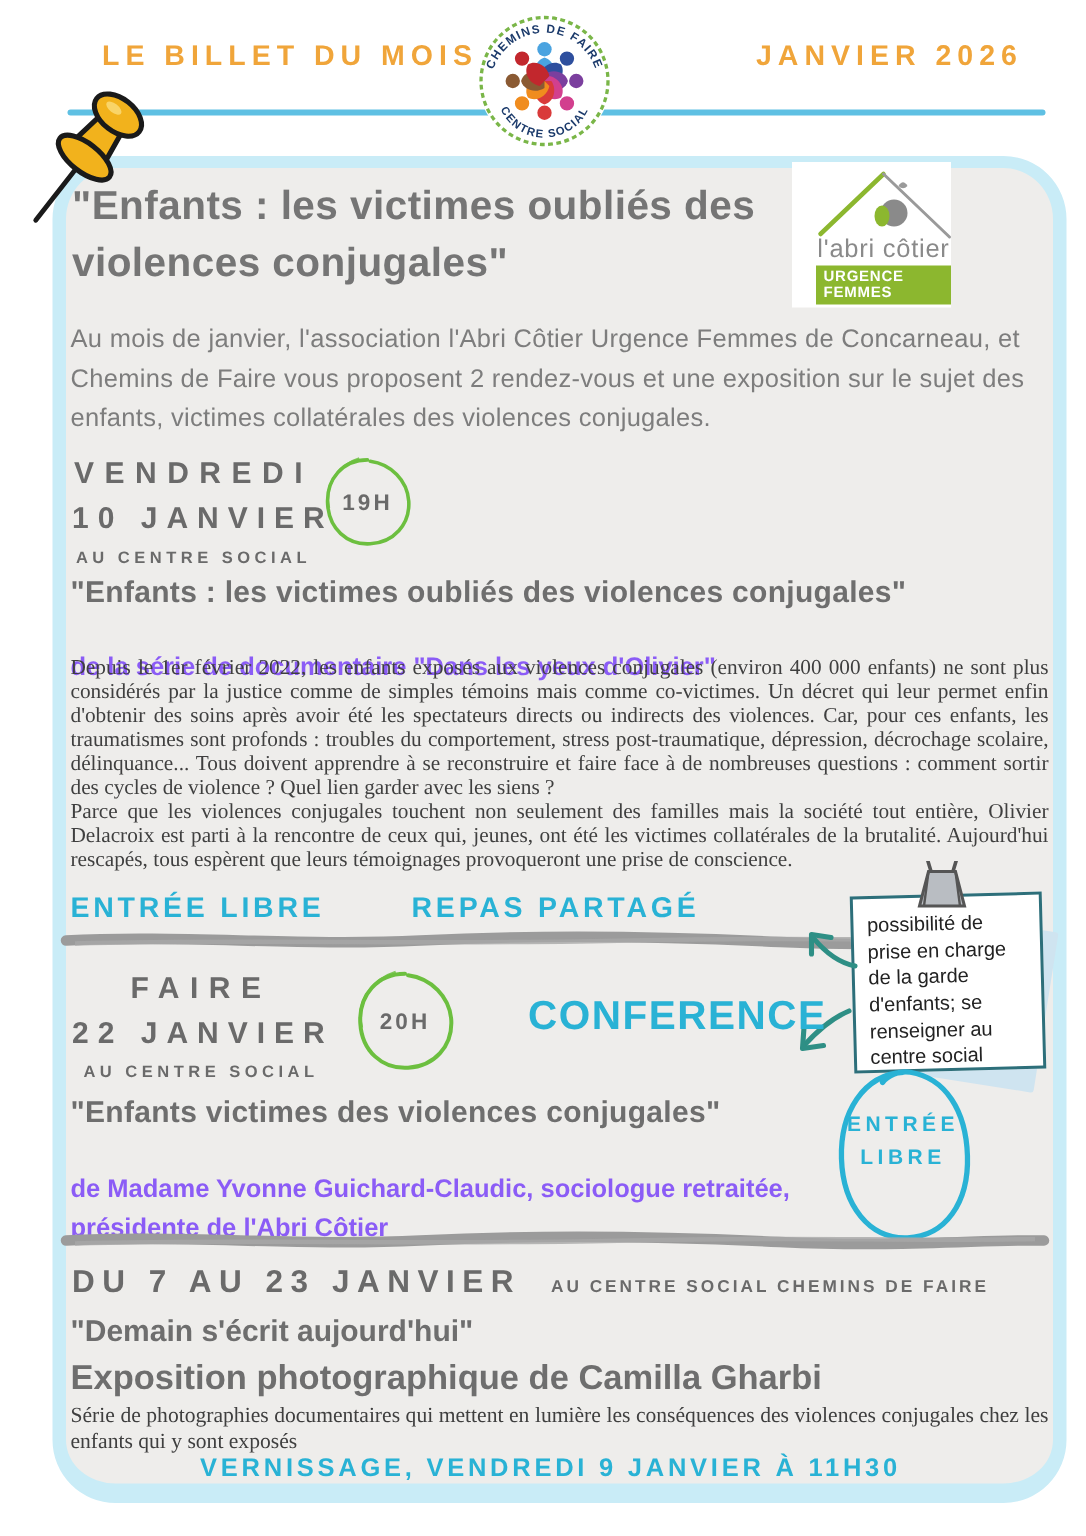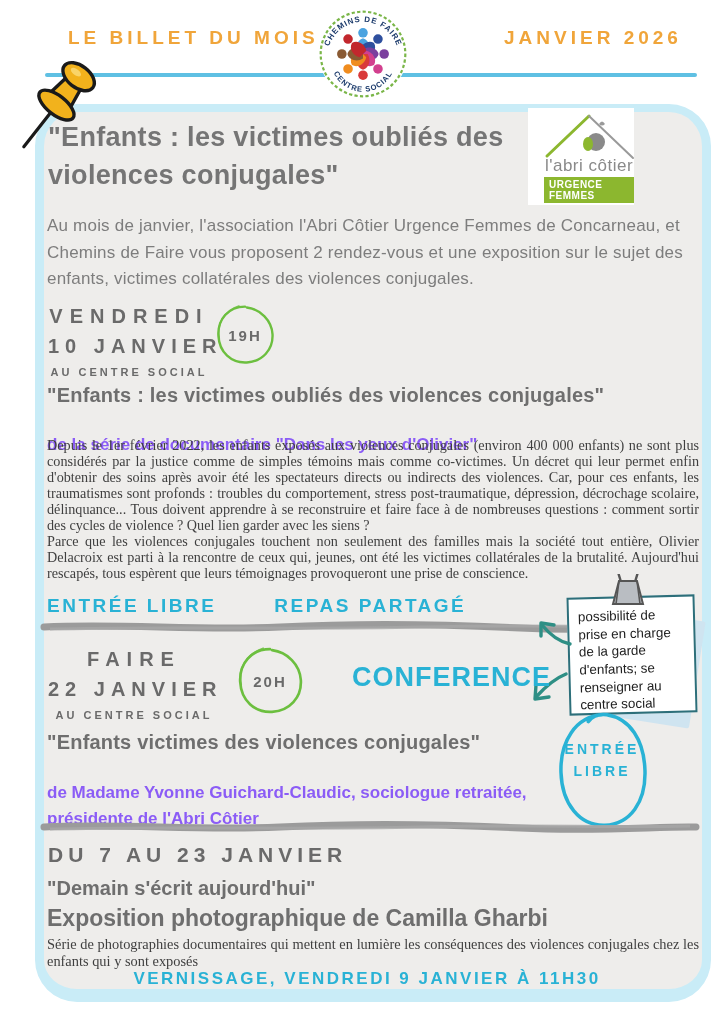--- a/index.html
+++ b/index.html
@@ -235,20 +235,21 @@
     </div>
   </div>
 
   <svg class="abs" style="left:40px;top:820px;" width="660" height="14" viewBox="0 0 660 14" preserveAspectRatio="none">
     <path d="M4,7 C 80,3 160,11 240,7 S 400,4 480,8 S 620,6 656,7" stroke="#9b9b9b" stroke-width="7" fill="none" stroke-linecap="round"></path>
     <path d="M10,9 C 120,6 260,10 380,7 S 560,8 650,6" stroke="#a8a8a8" stroke-width="3" fill="none" opacity=".8"></path>
   </svg>
 
   <div class="abs" style="left:48px;top:843px;display:flex;align-items:baseline;">
     <span class="expo-dates">DU 7 AU 23 JANVIER</span>
+    <span class="expo-place" style="margin-left:20px;">AU CENTRE SOCIAL CHEMINS DE FAIRE</span>
   </div>
 
   <div class="abs expo-title" style="left:47px;top:877px;">"Demain s'écrit aujourd'hui"</div>
   <div class="abs expo-sub" style="left:47px;top:905px;">Exposition photographique de Camilla Gharbi</div>
   <div class="abs serif" style="left:47px;top:936px;width:652px;font-size:14.4px;line-height:17px;">Série de photographies documentaires qui mettent en lumière les conséquences des violences conjugales chez les enfants qui y sont exposés</div>
   <div class="abs vernissage" style="left:47px;top:969px;width:640px;">VERNISSAGE, VENDREDI 9 JANVIER À 11H30</div>
 
 </div>
 
 </body></html>

